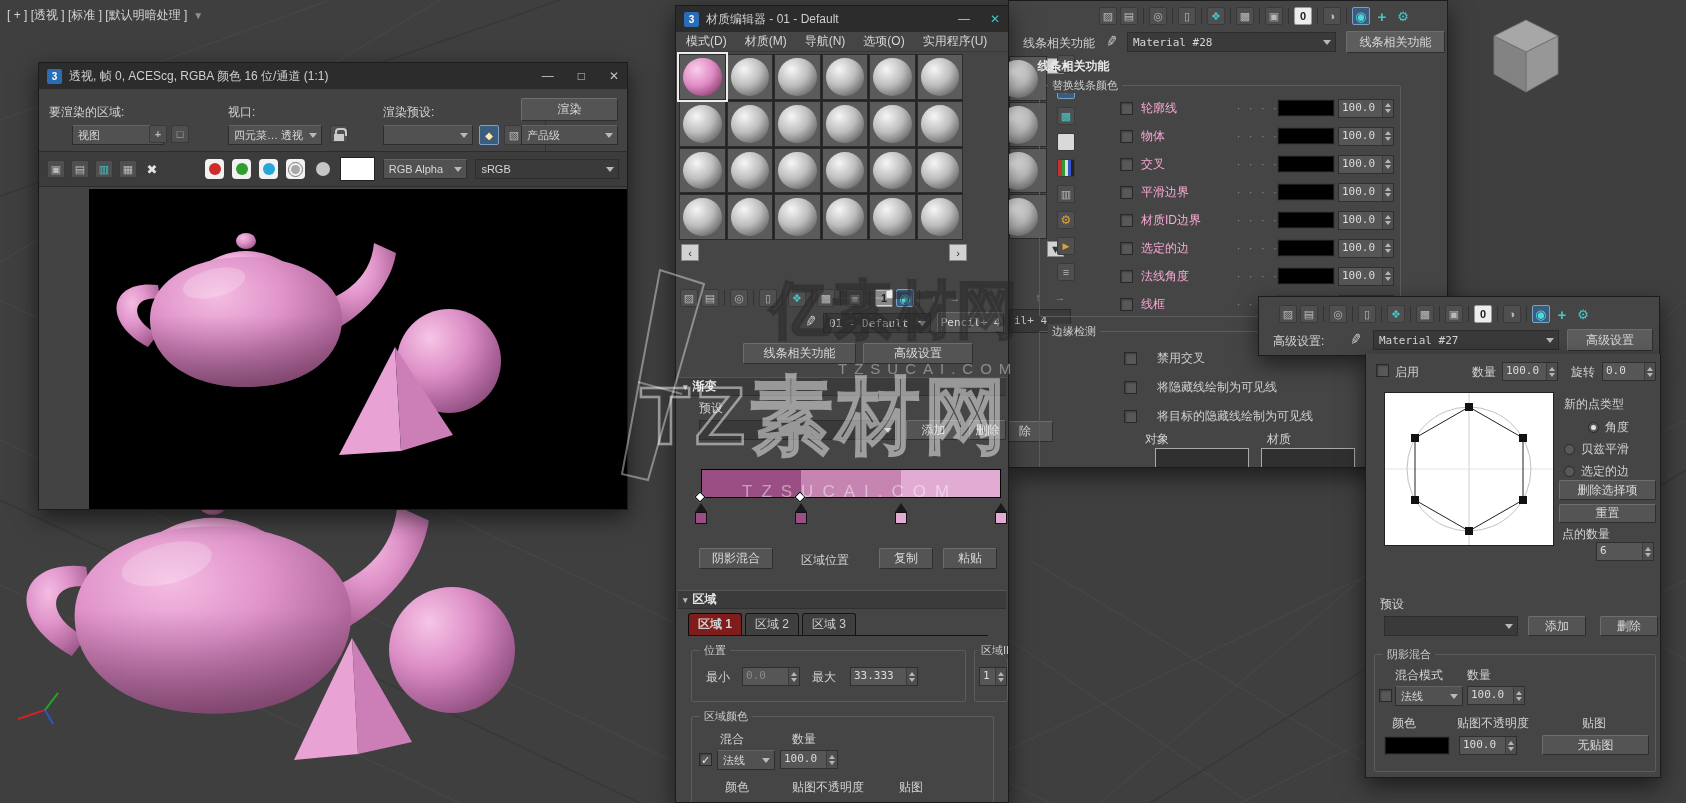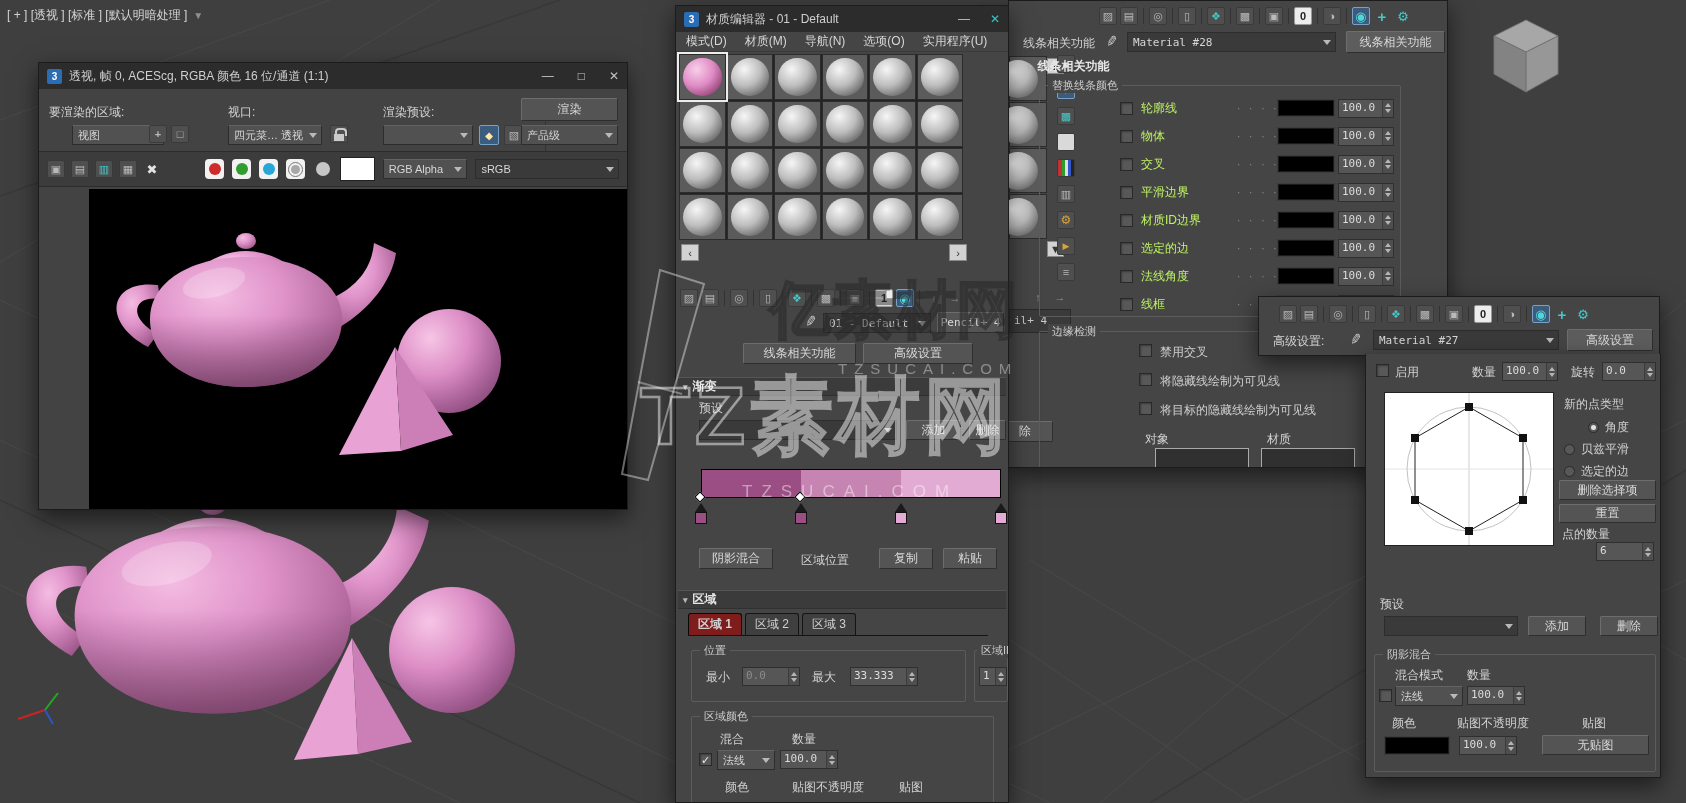--- a/index.html
+++ b/index.html
@@ -107,25 +107,25 @@
   .rtab{height:22px;padding:0 9px;background:#3f3f3f;border:1px solid #141414;border-bottom:none;border-radius:3px 3px 0 0;display:flex;align-items:center;font-size:12px;color:#d0d0d0;margin-right:3px;}
   .rtab.act{background:#7f1d1d;border-color:#0a0a0a;font-weight:bold;}
   
   #lp{left:1008px;top:0;width:440px;height:468px;z-index:12;overflow:hidden;}
   #lp .fragcell{position:absolute;left:0;width:38px;height:45px;background:#5b5b5b;border:1px solid #2c2c2c;}
   #lp .fragcell::after{content:"";position:absolute;left:-12px;top:3px;width:40px;height:38px;border-radius:50%;
     background:radial-gradient(circle at 35% 30%,#f6f6f6,#bdbdbd 45%,#777 75%,#5d5d5d 82%);}
   #lp-strip{position:absolute;left:48px;top:54px;display:flex;flex-direction:column;gap:8px;}
   #lp-toolbar{position:absolute;left:90px;top:3px;width:348px;height:24px;display:flex;align-items:center;gap:3px;}
   .lrow{display:flex;align-items:center;height:28px;padding-right:6px;}
-  .lrow .lbl{width:96px;font-size:12px;color:#bef264;white-space:nowrap;overflow:hidden;}
+  .lrow .lbl{width:96px;font-size:12px;color:#f9a8d4;white-space:nowrap;overflow:hidden;}
   .lrow .dots{flex:1;overflow:hidden;color:#8f8f8f;font-size:10px;letter-spacing:3px;white-space:nowrap;}
   .lrow .swatch{width:56px;height:16px;margin-right:4px;}
   .lrow .spin{position:relative;width:56px;}
-  .erow{display:flex;gap:8px;height:29px;margin-left:15px;}
+  .erow{display:flex;align-items:center;gap:20px;height:29px;}
   .lbox{position:absolute;height:40px;background:#303030;border:1px solid #a9a9a9;}
   
   #ap-head{left:1258px;top:296px;width:402px;height:60px;z-index:25;}
   #ap-head .tbar{position:absolute;left:20px;top:5px;width:376px;height:24px;display:flex;align-items:center;gap:3px;}
   #ap-body{left:1365px;top:354px;width:296px;height:424px;z-index:25;border-top:none;}
   #curve{position:absolute;left:18px;top:38px;width:170px;height:154px;background:#fff;border:1px solid #222;}
   
   #vp-label{position:absolute;left:7px;top:7px;z-index:5;color:#d4d4d4;font-size:12px;display:flex;gap:6px;align-items:center;}
   #vp-label .funnel{color:#8f8f8f;font-size:10px;}
   #viewcube{position:absolute;left:1474px;top:8px;z-index:5;opacity:.92;}

